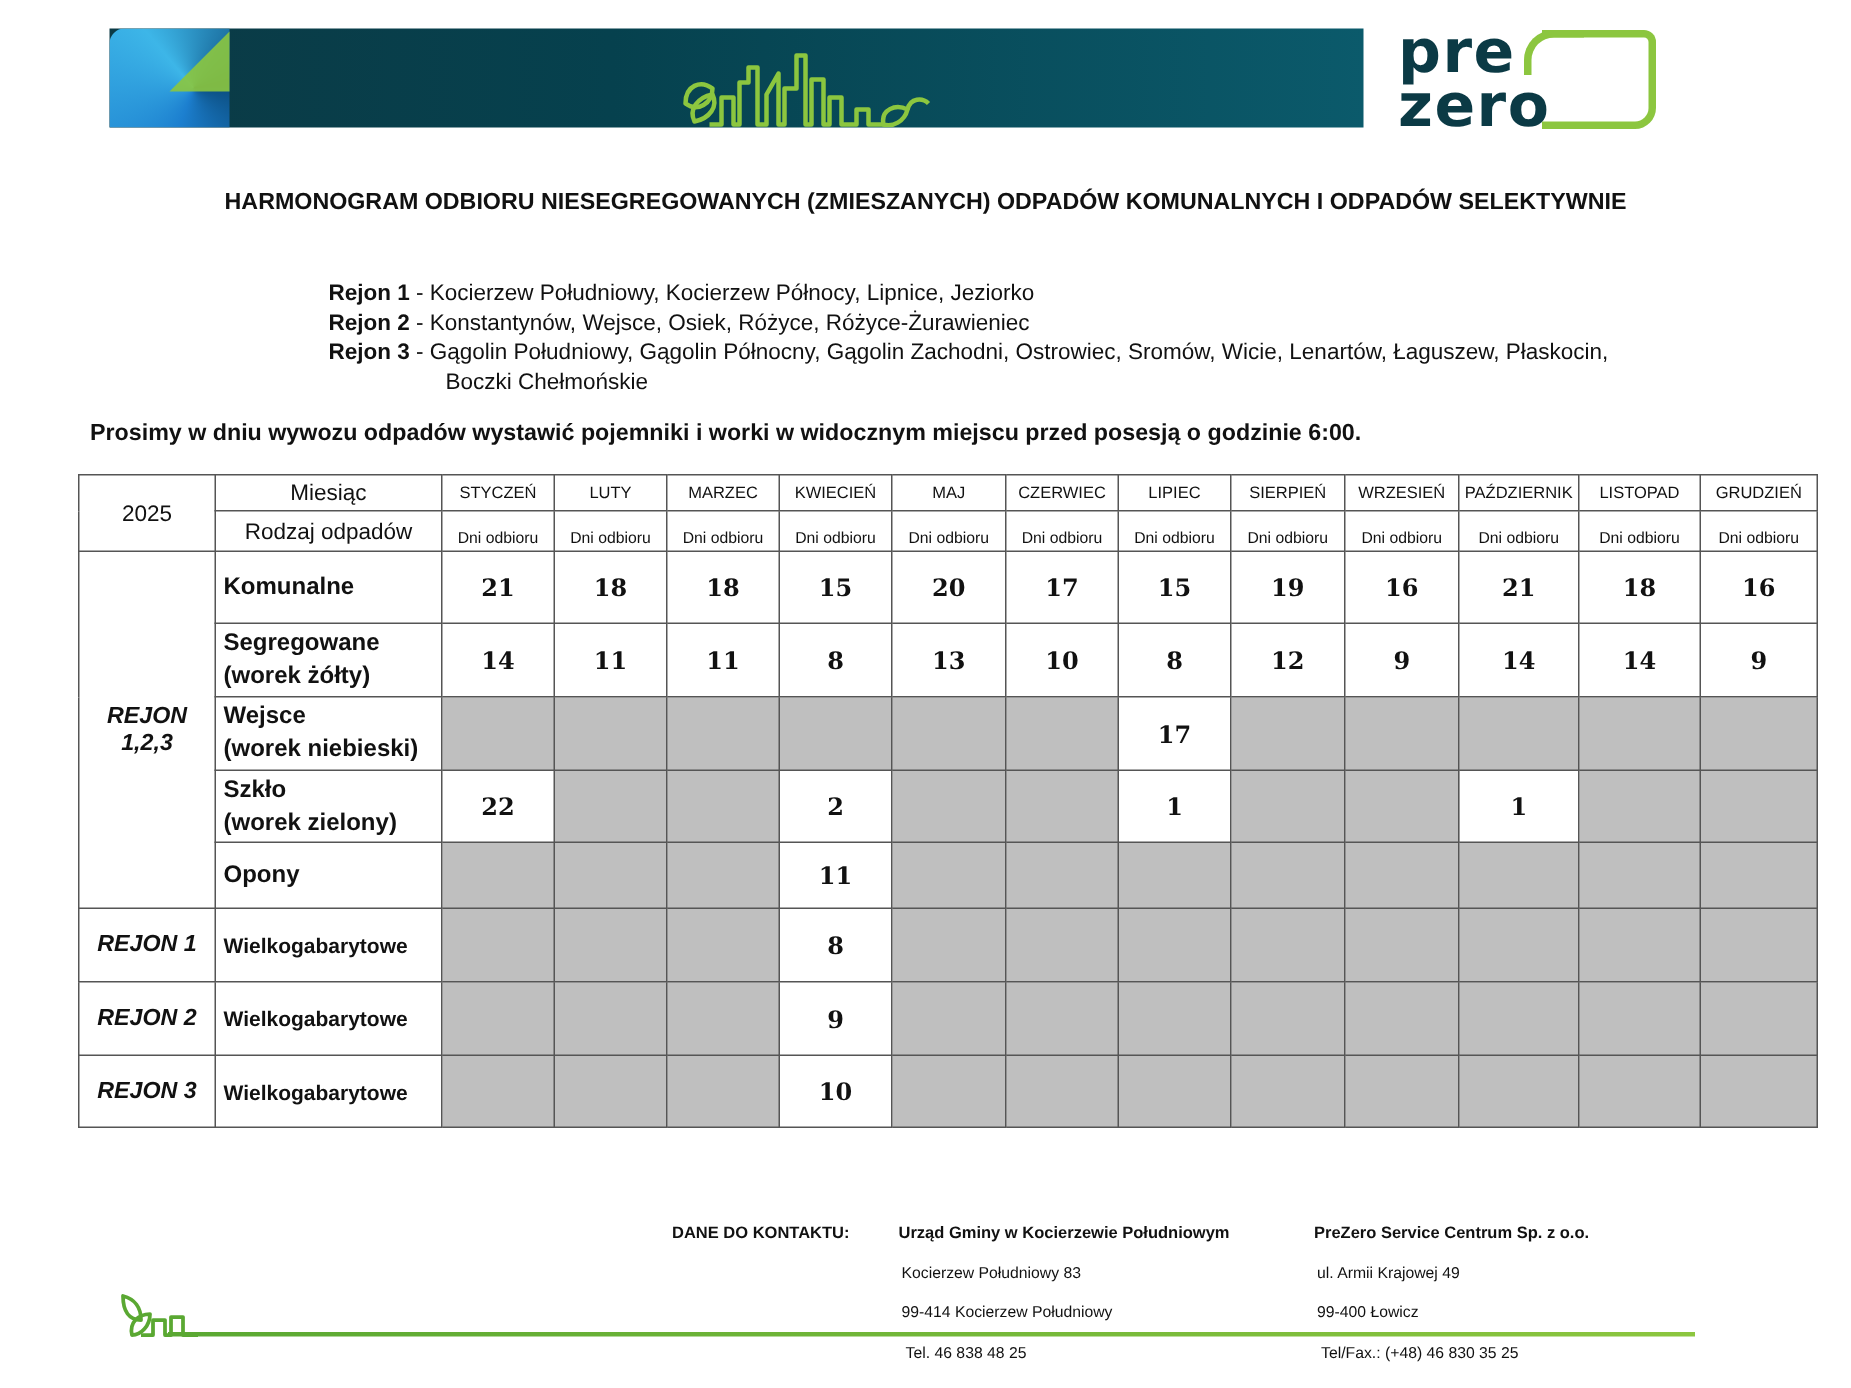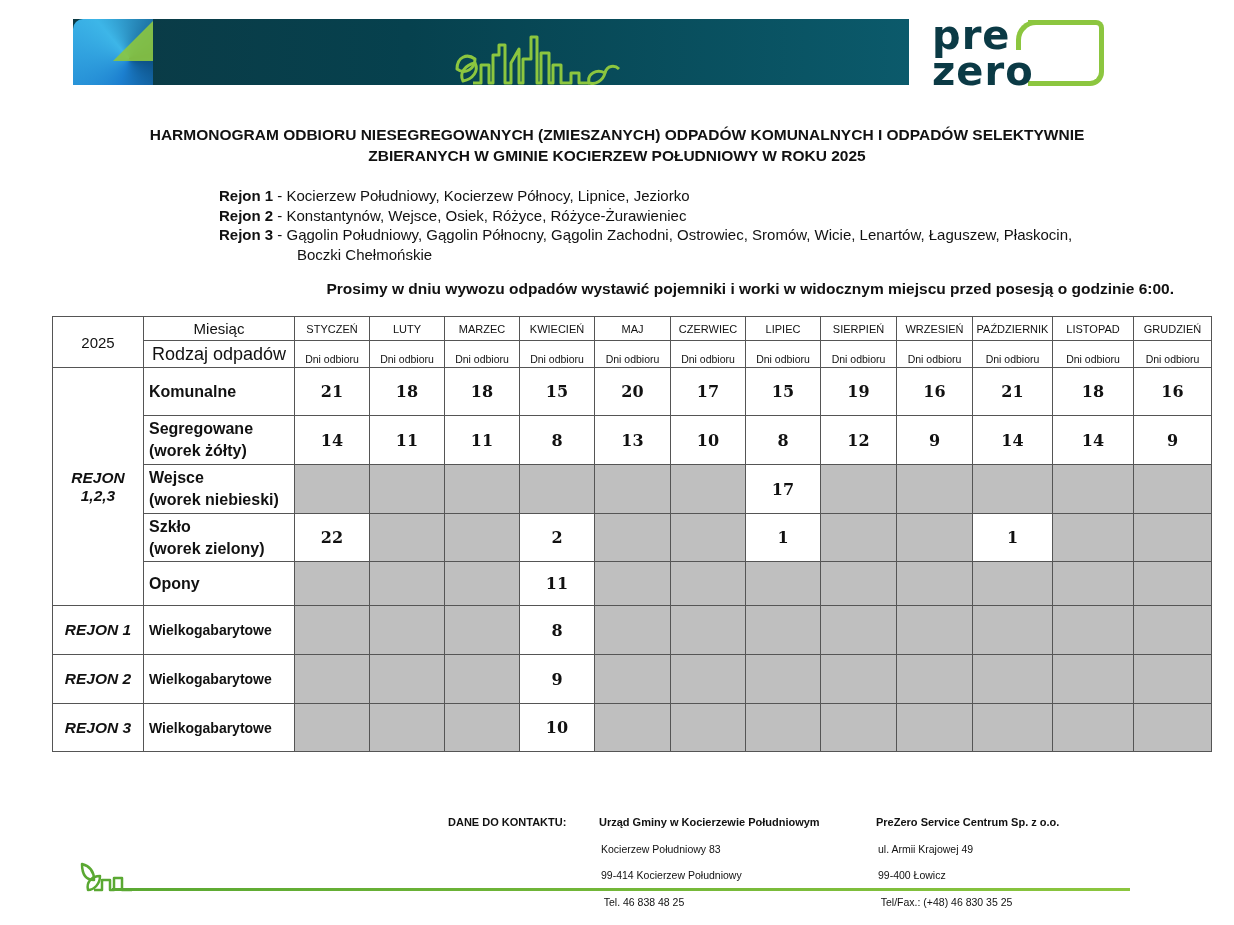--- a/index.html
+++ b/index.html
@@ -31,32 +31,32 @@
   .title { position: absolute; left: 60px; top: 124px; width: 1114px; text-align: center;
            font-family: "Liberation Sans", sans-serif; font-weight: bold; font-size: 15.5px; line-height: 21px; }
 
   .regions { position: absolute; left: 219px; top: 186px; font-family: "Liberation Sans", sans-serif;
              font-size: 15px; line-height: 19.5px; }
   .regions .row { display: flex; }
   .regions .lbl { font-weight: bold; white-space: pre; }
   .regions .txt { white-space: pre; }
   .regions .cont { padding-left: 78px; }
 
-  .notice { position: absolute; left: 60px; top: 280px; width: 1114px; text-align: right;
+  .notice { position: absolute; left: 60px; top: 280px; width: 1114px; text-align: left;
             font-family: "Liberation Sans", sans-serif; font-weight: bold; font-size: 15.5px; }
 
   
   table.sched { position: absolute; left: 52px; top: 316px; border-collapse: collapse;
                 font-family: "Liberation Sans", sans-serif; table-layout: fixed; }
   table.sched td { border: 1px solid #555; padding: 0; text-align: center; vertical-align: middle; }
   .hdr-month { font-size: 11px; height: 23px; }
   .hdr-dni { font-size: 10.5px; height: 24px; vertical-align: bottom !important; padding-bottom: 2px !important; }
   .year-cell { font-size: 15px; }
   .miesiac { font-size: 15px; }
-  .rodzaj { font-size: 18px; }
+  .rodzaj { font-size: 15px; }
   .type-cell { text-align: left !important; padding-left: 5px !important; font-weight: bold; font-size: 16px; line-height: 22px; }
   .type-small { font-size: 14px; }
   .val { font-family: "DejaVu Serif", serif; font-weight: bold; font-size: 16px; }
   .grey { background: #bfbfbf; }
   .region-cell { font-weight: bold; font-size: 15.5px; font-style: italic; }
 
   
   .contact { position: absolute; top: 816px; font-family: "Liberation Sans", sans-serif; font-size: 10.5px; line-height: 13.5px; }
   .contact .h { font-weight: bold; font-size: 11px; }
   .c1 { left: 448px; }
@@ -87,21 +87,20 @@
 
 <div class="logo">
   <div class="frame-top"></div>
   <div class="frame"></div>
   <div class="word w1">pre</div>
   <div class="word w2">zero</div>
 </div>
 
 <div class="title">
   <div>HARMONOGRAM ODBIORU NIESEGREGOWANYCH (ZMIESZANYCH) ODPADÓW KOMUNALNYCH I ODPADÓW SELEKTYWNIE</div>
-  <div>ZBIERANYCH W GMINIE KOCIERZEW POŁUDNIOWY W ROKU 2025</div>
 </div>
 
 <div class="regions">
   <div class="row">
     <span class="lbl">Rejon 1</span>
     <span class="txt"> - Kocierzew Południowy, Kocierzew Północy, Lipnice, Jeziorko</span>
   </div>
   <div class="row">
     <span class="lbl">Rejon 2</span>
     <span class="txt"> - Konstantynów, Wejsce, Osiek, Różyce, Różyce-Żurawieniec</span>

